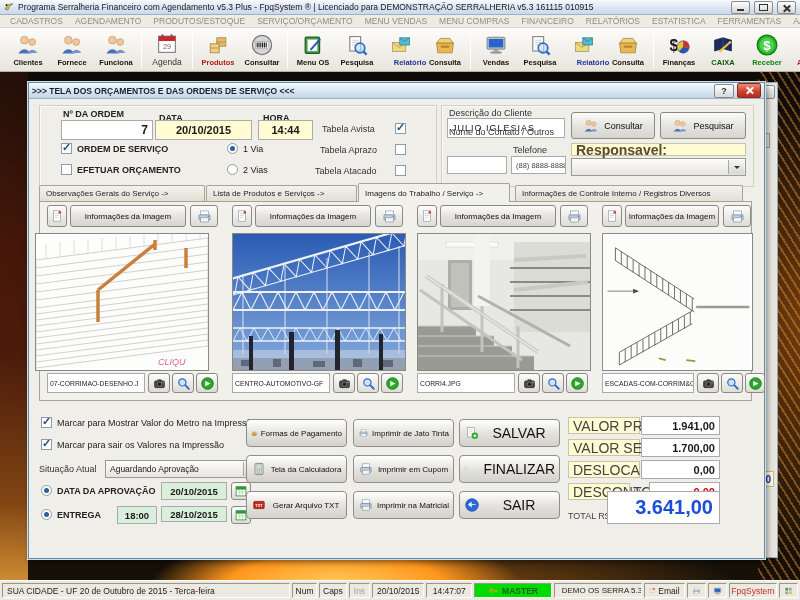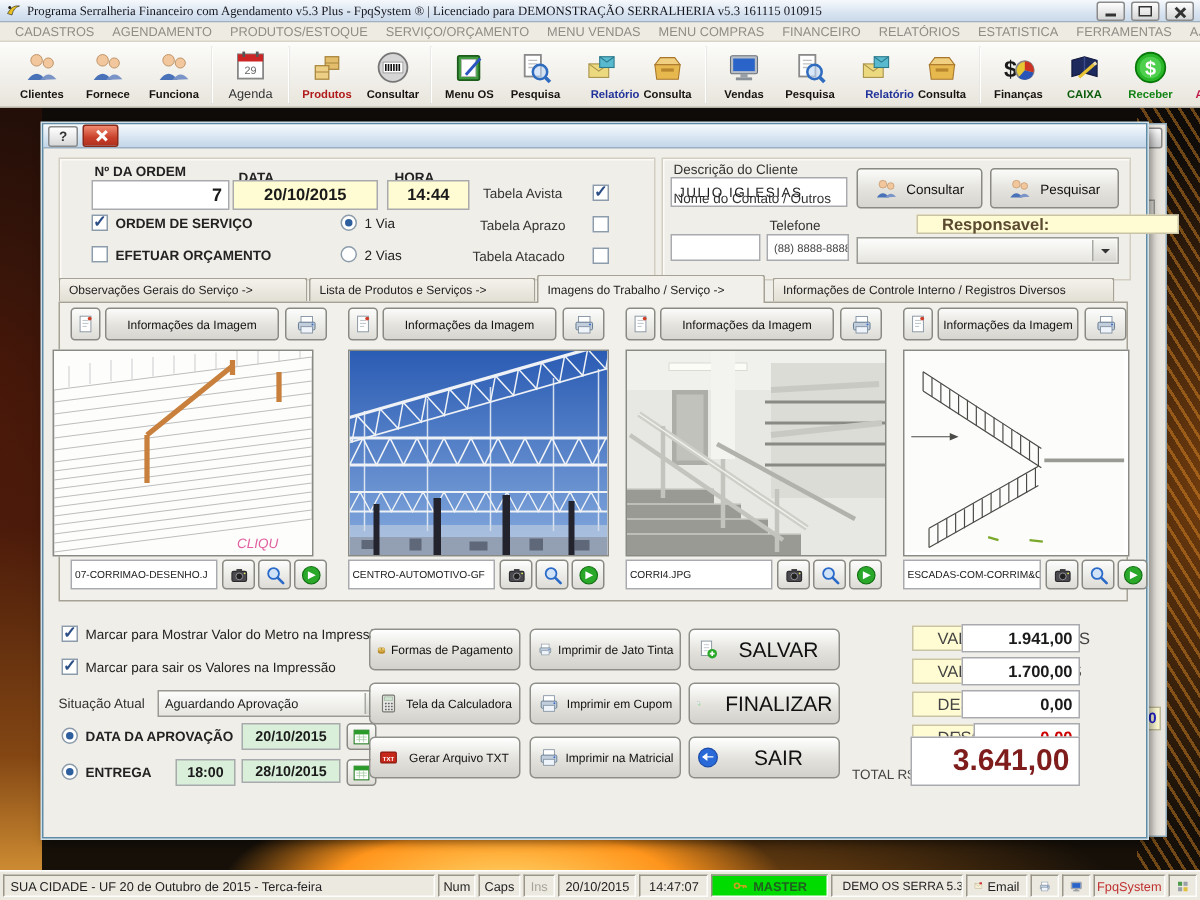--- a/index.html
+++ b/index.html
@@ -5,21 +5,21 @@
   html,body{margin:0;padding:0;background:#444;}
   #screen{position:relative;width:800px;height:600px;overflow:hidden;
     font-family:"Liberation Sans",sans-serif;font-size:9px;color:#1a1a1a;
     background:#ece9e0;user-select:none;}
   svg.ic{display:block;}
 
   
   .titlebar{position:absolute;left:0;top:0;width:800px;height:15px;
     background:linear-gradient(#f6f9fc,#d9e4f1 60%,#cbd9ea);border-bottom:1px solid #9fb0c1;
     display:flex;align-items:center;gap:4px;padding:0 4px;box-sizing:border-box;}
-  .titlebar .t-title{font-size:8.5px;color:#15151c;white-space:nowrap;overflow:hidden;flex:1;font-family:Liberation Serif, serif;}
+  .titlebar .t-title{font-size:8.5px;color:#15151c;white-space:nowrap;overflow:hidden;flex:1;}
   .winbtn{width:17px;height:11px;border:1px solid #8b8b8b;border-radius:2px;
     background:linear-gradient(#fdfdfd,#d6d6d6);display:flex;align-items:center;justify-content:center;}
   .winbtn .g-min{width:7px;height:2px;background:#333;margin-top:5px;}
   .winbtn .g-max{width:7px;height:5px;border:1px solid #333;}
   .winbtn .g-x{position:relative;width:7px;height:7px;}
   .winbtn .g-x:before,.winbtn .g-x:after{content:"";position:absolute;left:3px;top:0;width:1.6px;height:9px;background:#333;}
   .winbtn .g-x:before{transform:rotate(45deg);}  .winbtn .g-x:after{transform:rotate(-45deg);}
 
   
   .menubar{position:absolute;left:0;top:15px;width:800px;height:13px;background:#eeebe3;
@@ -76,21 +76,21 @@
 
   .gb{position:absolute;border:1px solid #d2cec2;box-shadow:1px 1px 0 #fbfaf7 inset;}
   .lb{position:absolute;font-size:9px;color:#333;white-space:nowrap;}
   .lb.b{font-weight:bold;color:#222;}
   .fld{position:absolute;background:#fff;border:1px solid #a9aaae;box-sizing:border-box;
     font-size:10px;display:flex;align-items:center;padding:0 4px;white-space:nowrap;overflow:hidden;}
   .fld.yellow{background:#fffbd2;font-weight:bold;justify-content:center;}
   .fld.green{background:#d9efd9;font-weight:bold;justify-content:center;font-size:9.5px;}
   .fld.num{justify-content:flex-end;font-weight:bold;font-size:12px;}
   .ylab{position:absolute;background:#fffbd2;border:1px solid #c9c4a6;box-sizing:border-box;
-    font-size:11px;color:#444;display:flex;align-items:center;padding:0 16px;white-space:nowrap;margin-left:40px;}
+    font-size:14px;color:#444;display:flex;align-items:center;padding:0 4px;white-space:nowrap;}
 
   .cb{display:inline-block;width:11px;height:11px;background:#fff;border:1px solid #8c9cab;box-sizing:border-box;position:relative;vertical-align:-2px;}
   .cb.on:after{content:"\2713";position:absolute;left:0px;top:-3px;font-size:11px;font-weight:bold;color:#2c4e86;}
   .rd{display:inline-block;width:11px;height:11px;border-radius:50%;background:#fff;border:1px solid #8c9cab;box-sizing:border-box;position:relative;vertical-align:-2px;}
   .rd.on:after{content:"";position:absolute;left:2px;top:2px;width:5px;height:5px;border-radius:50%;background:#2d5e9e;}
   .ckrow{position:absolute;display:flex;align-items:center;gap:5px;font-size:9px;color:#222;white-space:nowrap;}
   .ckrow.b{font-weight:bold;}
 
   .pbtn{position:absolute;border:1px solid #8a8a84;border-radius:3px;
     background:linear-gradient(#fbfbfa,#e3e2dc 55%,#d6d5cf);box-sizing:border-box;
@@ -120,21 +120,21 @@
     background:linear-gradient(#ffffff,#e2e1db 55%,#d2d1cb);display:flex;align-items:center;
     box-sizing:border-box;padding:0 4px;gap:3px;cursor:pointer;}
   .act .al{flex:1;text-align:center;font-size:8px;color:#111;white-space:nowrap;}
   .act .al.caps{font-size:14px;}
 
   
   .tot-val{position:absolute;background:#fff;border:1px solid #a9aaae;box-sizing:border-box;
     font-size:11px;font-weight:bold;display:flex;align-items:center;justify-content:flex-end;padding:0 4px;}
   .tot-val.red{color:#cc0000;}
   .total-big{position:absolute;background:#fff;border:1px solid #a9aaae;box-sizing:border-box;
-    font-size:20px;font-weight:bold;color:#7f1d1d;display:flex;align-items:center;justify-content:flex-end;padding:0 6px;}
+    font-size:20px;font-weight:bold;color:#1d4ed8;display:flex;align-items:center;justify-content:flex-end;padding:0 6px;}
 
   
   .statusbar{position:absolute;left:0;top:580px;width:800px;height:20px;background:#ece9e0;
     border-top:1px solid #fff;display:flex;align-items:center;gap:2px;padding:0 2px;box-sizing:border-box;}
   .panel{height:15px;border:1px solid;border-color:#999588 #fdfdfb #fdfdfb #999588;
     display:flex;align-items:center;gap:3px;padding:0 4px;font-size:8.5px;color:#222;white-space:nowrap;box-sizing:border-box;overflow:hidden;}
   .panel.dis{color:#a8a49a;}
   .panel.master{background:#00dc00;color:#206020;font-weight:bold;justify-content:center;}
   .panel.brand{color:#c03030;}
 </style>
@@ -481,20 +481,21 @@
   <div class="bwin">
     <div class="bw-close">
         <span class="g-x" style="position:relative;width:7px;height:7px;display:inline-block;"></span>
       </div>
     <div class="bw-up">▲</div>
     <div class="bw-zero">0</div>
   </div>
 
   <div class="dlg">
     <div class="dlg-tb">
+      <span class="d-title">&gt;&gt;&gt; TELA DOS ORÇAMENTOS E DAS ORDENS DE SERVIÇO &lt;&lt;&lt;</span>
       <span class="d-help">?</span>
       <span class="d-close">
           <span class="g-x"></span>
         </span>
     </div>
 
     <div class="gb" style="left:10px;top:22px;width:396px;height:80px;"></div>
     <span class="lb b" style="left:34px;top:26px;">Nº DA ORDEM</span>
     <div class="fld num" style="left:32px;top:37px;width:92px;height:20px;">7</div>
     <span class="lb b" style="left:130px;top:30px;">DATA</span>

